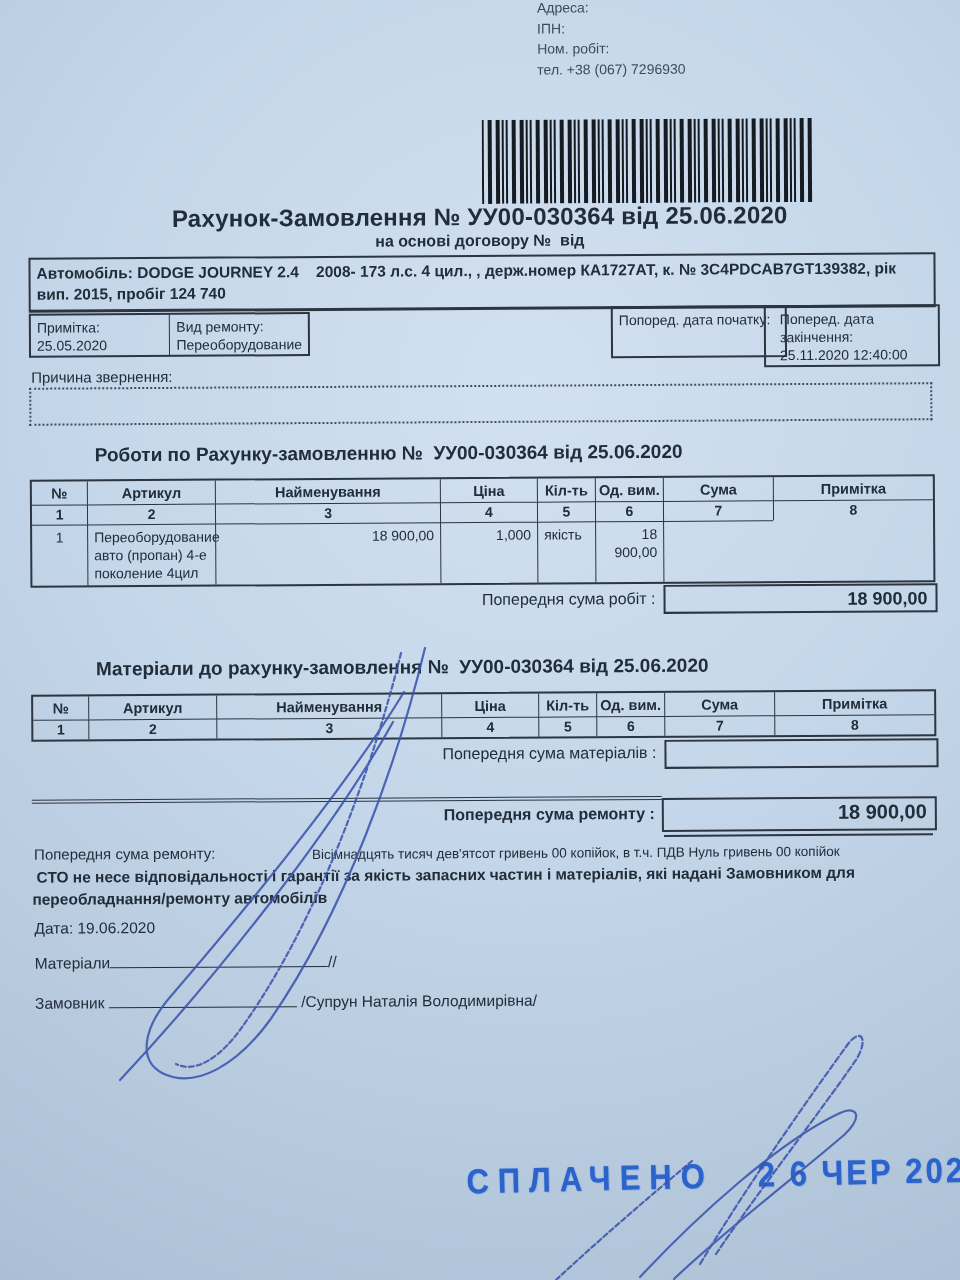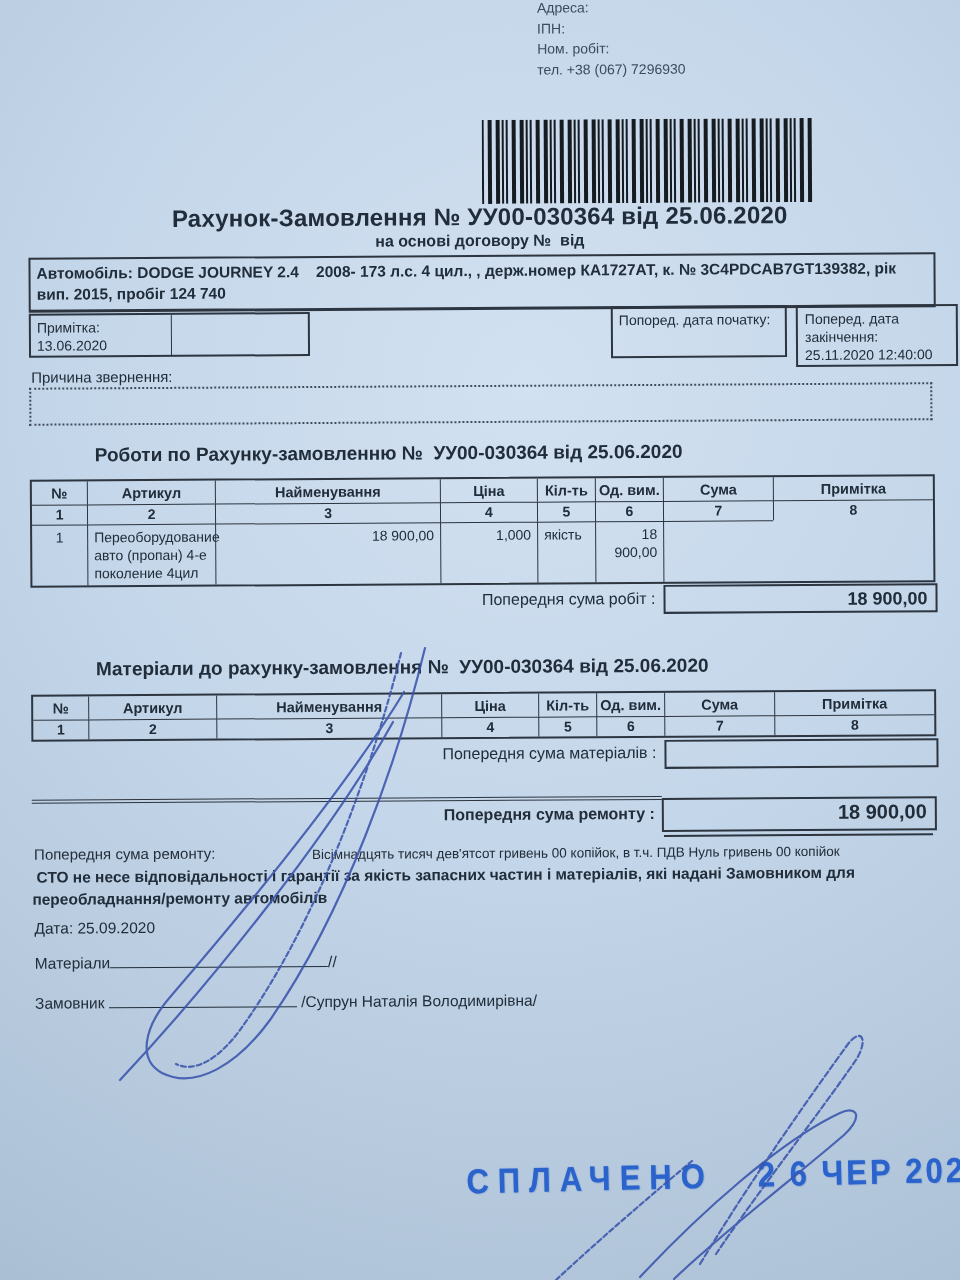--- a/index.html
+++ b/index.html
@@ -27,21 +27,21 @@
   
   .vehicle{left:30px;top:255px;width:891px;border:2px solid var(--line);border-bottom-width:3px;
     padding:3px 6px 5px 6px;font-size:15.5px;font-weight:bold;line-height:21px;white-space:pre-wrap;}
 
   
   .ibox{border:2px solid var(--line);font-size:14px;line-height:18px;}
   .accepted{left:30px;top:311px;width:277px;height:40px;display:flex;}
   .accepted .cell{padding:3px 6px;}
   .accepted .cell:first-child{width:128px;border-right:1.5px solid var(--line);}
   .dstart{left:612px;top:307px;width:160px;height:42px;padding:3px 6px;}
-  .dend{left:797px;top:307px;width:144px;height:52px;padding:3px 7px;}
+  .dend{left:765px;top:307px;width:144px;height:52px;padding:3px 14px;}
 
   
   .reason-label{left:32px;top:366px;font-size:15px;}
   .reason-box{left:30px;top:385px;width:899px;height:34px;border:2px dotted #414e5d;}
 
   
   .section{font-size:19px;font-weight:bold;white-space:pre-wrap;}
 
   
   .tbl{display:grid;grid-template-columns:55px 128px 225px 97px 58px 68px 110px 1fr;
@@ -106,21 +106,25 @@
     <div class="abs barcode"><i style="width:2px;margin-right:4px"></i><i style="width:4px;margin-right:4px"></i><i style="width:4px;margin-right:2px"></i><i style="width:2px;margin-right:2px"></i><i style="width:2px;margin-right:4px"></i><i style="width:4px;margin-right:4px"></i><i style="width:4px;margin-right:2px"></i><i style="width:2px;margin-right:2px"></i><i style="width:2px;margin-right:4px"></i><i style="width:4px;margin-right:4px"></i><i style="width:4px;margin-right:2px"></i><i style="width:2px;margin-right:2px"></i><i style="width:2px;margin-right:4px"></i><i style="width:4px;margin-right:4px"></i><i style="width:4px;margin-right:2px"></i><i style="width:2px;margin-right:2px"></i><i style="width:2px;margin-right:4px"></i><i style="width:4px;margin-right:4px"></i><i style="width:4px;margin-right:2px"></i><i style="width:2px;margin-right:2px"></i><i style="width:2px;margin-right:4px"></i><i style="width:4px;margin-right:4px"></i><i style="width:4px;margin-right:2px"></i><i style="width:2px;margin-right:2px"></i><i style="width:2px;margin-right:4px"></i><i style="width:4px;margin-right:4px"></i><i style="width:4px;margin-right:2px"></i><i style="width:2px;margin-right:2px"></i><i style="width:2px;margin-right:4px"></i><i style="width:4px;margin-right:4px"></i><i style="width:4px;margin-right:2px"></i><i style="width:2px;margin-right:2px"></i><i style="width:2px;margin-right:4px"></i><i style="width:4px;margin-right:4px"></i><i style="width:4px;margin-right:2px"></i><i style="width:2px;margin-right:2px"></i><i style="width:2px;margin-right:4px"></i><i style="width:4px;margin-right:4px"></i><i style="width:4px;margin-right:2px"></i><i style="width:2px;margin-right:2px"></i><i style="width:2px;margin-right:4px"></i><i style="width:4px;margin-right:4px"></i><i style="width:4px;margin-right:2px"></i><i style="width:2px;margin-right:2px"></i><i style="width:2px;margin-right:4px"></i><i style="width:4px;margin-right:4px"></i><i style="width:4px;margin-right:2px"></i><i style="width:2px;margin-right:2px"></i><i style="width:2px;margin-right:4px"></i><i style="width:4px;margin-right:4px"></i><i style="width:4px;margin-right:2px"></i><i style="width:2px;margin-right:2px"></i><i style="width:2px;margin-right:4px"></i><i style="width:4px;margin-right:4px"></i><i style="width:4px;margin-right:2px"></i></div>
 
     <div class="abs title">Рахунок-Замовлення № УУ00-030364 від 25.06.2020</div>
     <div class="abs subtitle">на основі договору №  від</div>
 
     <div class="abs vehicle">Автомобіль: DODGE JOURNEY 2.4    2008- 173 л.с. 4 цил., , держ.номер КА1727АТ, к. № 3C4PDCAB7GT139382, рік вип. 2015, пробіг 124 740</div>
 
     <div class="abs ibox accepted">
       <div class="cell">
         <div>Примітка:</div>
-        <div>13.06.2020</div>
+        <div>25.05.2020</div>
+      </div>
+      <div class="cell">
+        <div>Вид ремонту:</div>
+        <div>Переоборудование</div>
       </div>
     </div>
 
     <div class="abs ibox dstart">Попоред. дата початку:</div>
     <div class="abs ibox dend">
       <span>Поперед. дата закінчення:</span>
       <div>25.11.2020 12:40:00</div>
     </div>
 
     <div class="abs reason-label">Причина звернення:</div>
@@ -186,21 +190,21 @@
 
     <div class="abs total-line"></div>
     <div class="abs total-label">Попередня сума ремонту :</div>
     <div class="abs total-box">18 900,00</div>
     <div class="abs total-underline"></div>
 
     <div class="abs words-label">Попередня сума ремонту:</div>
     <div class="abs words-text">Вісімнадцять тисяч дев'ятсот гривень 00 копійок, в т.ч. ПДВ Нуль гривень 00 копійок</div>
 
     <div class="abs disclaimer"> СТО не несе відповідальності і гарантії за якість запасних частин і матеріалів, які надані Замовником для переобладнання/ремонту автомобілів</div>
-    <div class="abs dateline">Дата: 25.09.2020</div>
+    <div class="abs dateline">Дата: 19.06.2020</div>
 
     <div class="abs sigrow" style="left:32px;top:951px;">
       <span>Матеріали</span><span class="sigline" style="width:218px;"></span><span>//</span>
     </div>
 
     <div class="abs sigrow" style="left:32px;top:991px;">
       <span>Замовник</span>&nbsp;<span class="sigline" style="width:188px;"></span>&nbsp;<span>/Супрун Наталія Володимирівна/</span>
     </div>
 
     <div class="abs stamp">

